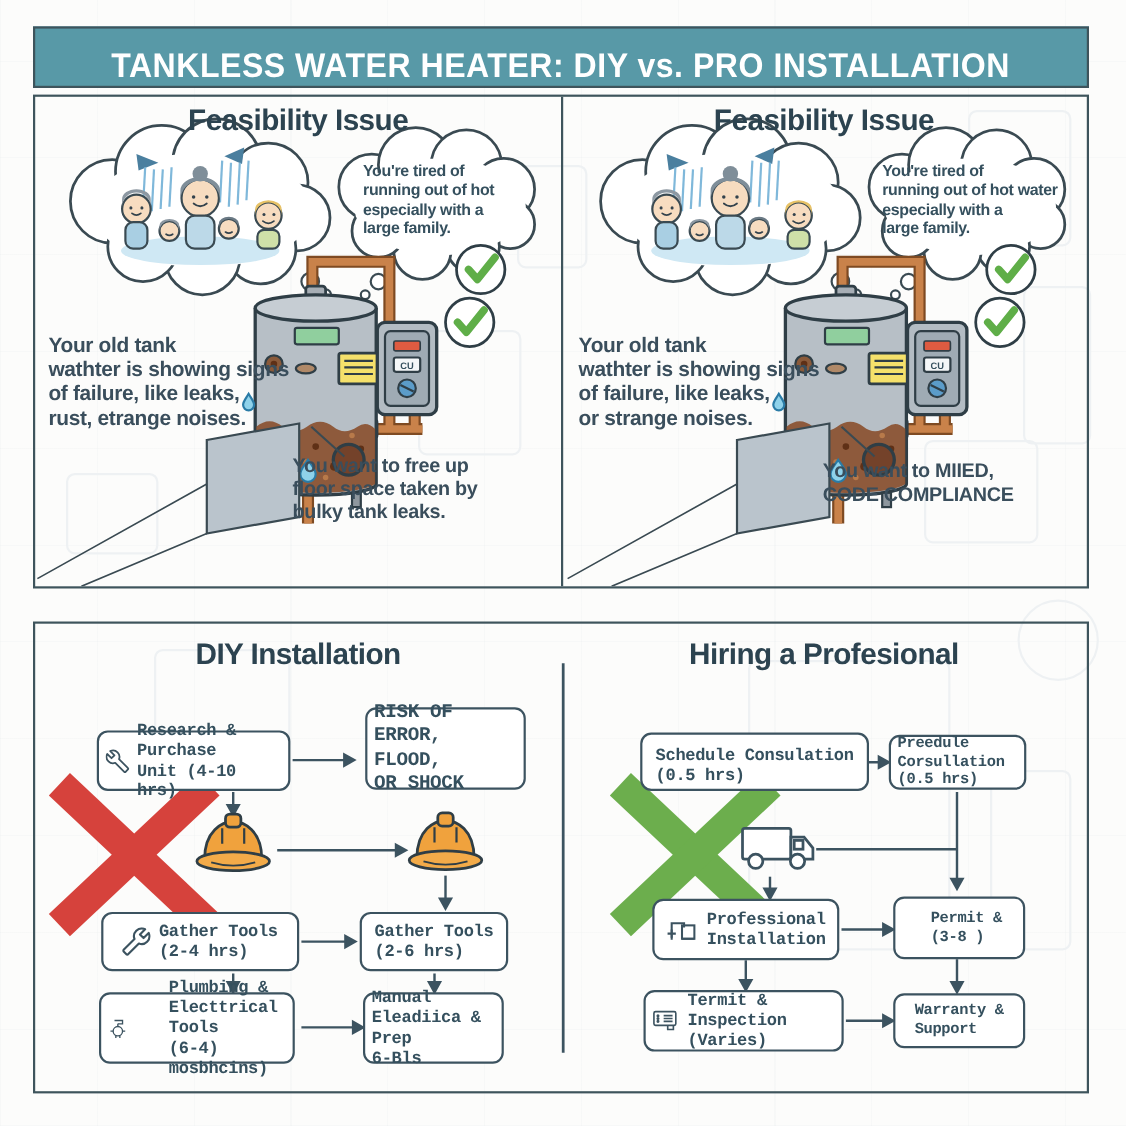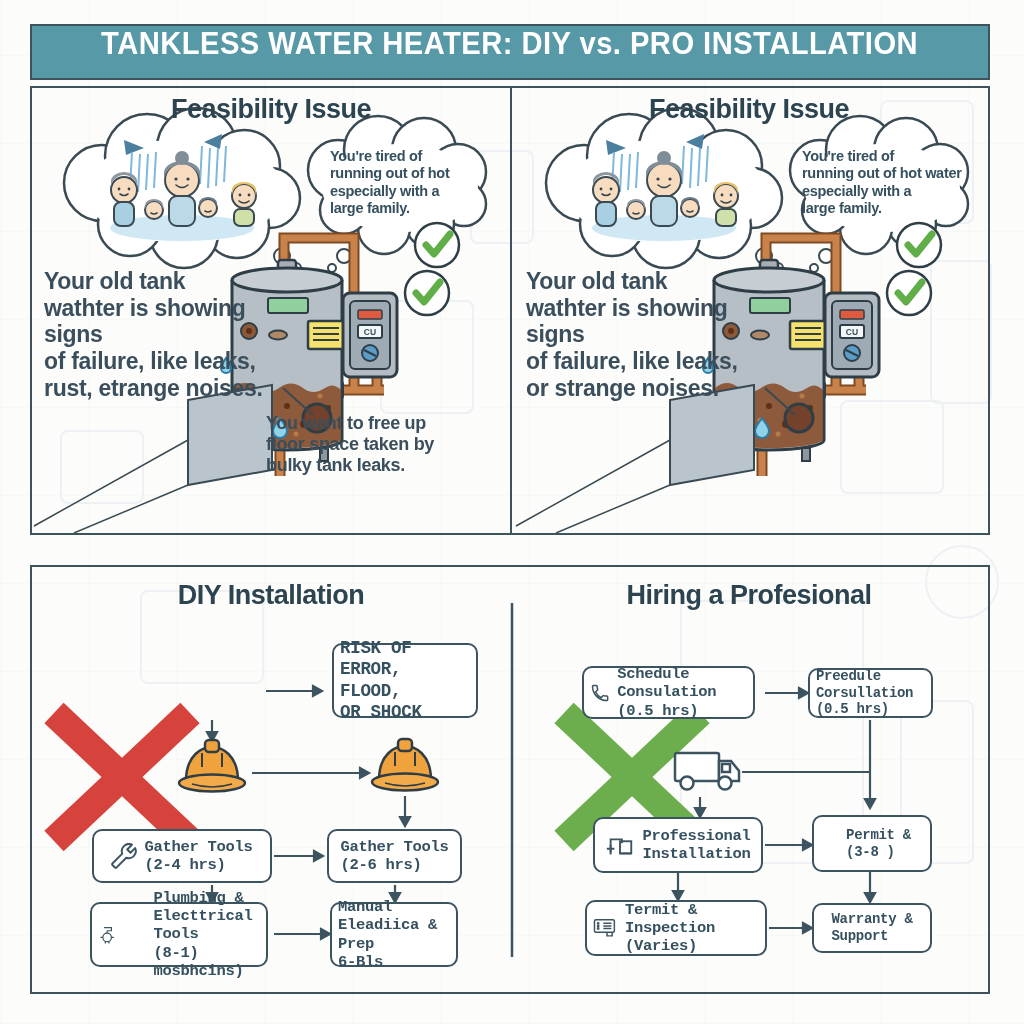--- a/index.html
+++ b/index.html
@@ -1,30 +1,30 @@
 <!DOCTYPE html>
 <html><head>
 <meta charset="utf-8">
 <style>
   html,body{margin:0;padding:0;}
   .page{position:relative;width:1024px;height:1024px;background:#fcfcfb;font-family:"Liberation Sans",sans-serif;overflow:hidden;color:#2f4654;
     background-image:repeating-linear-gradient(0deg, rgba(205,214,219,0.10) 0 1px, transparent 1px 88px),
                      repeating-linear-gradient(90deg, rgba(205,214,219,0.10) 0 1px, transparent 1px 88px);}
   .doodle{position:absolute;border:2px solid #eef1f3;border-radius:8px;z-index:0;}
   .doodle.round{border-radius:50%;}
-  .banner{position:absolute;left:30px;top:24px;width:956px;height:52px;background:#5899a7;border:2px solid #3e545c;display:flex;align-items:flex-start;justify-content:center;z-index:3;}
+  .banner{position:absolute;left:30px;top:24px;width:956px;height:52px;background:#5899a7;border:2px solid #3e545c;display:flex;align-items:flex-end;justify-content:center;z-index:3;}
   .banner .t{color:#ffffff;font-size:31px;font-weight:bold;letter-spacing:0.5px;transform:scaleX(0.94);white-space:nowrap;}
   .section{position:absolute;border:2px solid #3e545c;z-index:1;}
   .section.top{left:30px;top:86px;width:956px;height:445px;}
   .section.bottom{left:30px;top:565px;width:956px;height:425px;}
   .vdiv-top{position:absolute;left:478px;top:0;width:2px;height:100%;background:#3e545c;}
   .qh{position:absolute;width:478px;text-align:center;font-weight:bold;font-size:27px;color:#2c4350;letter-spacing:-0.5px;z-index:3;}
   .illus{position:absolute;width:480px;height:445px;z-index:2;pointer-events:none;}
   .note{position:absolute;z-index:3;text-align:left;font-weight:bold;color:#3a4e5c;letter-spacing:-0.3px;}
-  .note.tank{font-size:23px;line-height:1.16;}
+  .note.tank{font-size:19px;line-height:1.16;margin-top:36px;}
   .note.bubble{font-size:14.5px;line-height:1.2;color:#35505e;}
   .note.callout{font-size:18px;line-height:1.17;}
   .fbox{position:absolute;border:2px solid #3c5360;border-radius:10px;background:#ffffff;display:flex;align-items:center;justify-content:center;gap:7px;padding:3px 6px;box-sizing:border-box;z-index:3;}
   .fbox .txt{font-size:15.5px;font-weight:bold;color:#35505e;line-height:1.18;letter-spacing:-0.3px;font-family:Liberation Mono, monospace;}
   .fbox.small .txt{font-size:14px;}
   .fbox.risk .txt{font-size:17.5px;line-height:1.22;}
   .flow-svg{position:absolute;left:30px;top:565px;width:956px;height:425px;z-index:2;pointer-events:none;}
 </style>
 </head>
 <body>
@@ -353,20 +353,24 @@
     <div>You're tired of</div>
     <div>running out of hot water</div>
     <div>especially with a</div>
     <div>large family.</div>
   </div>
   <div class="note tank" style="left:526px;top:268px;width:240px;">
     <div>Your old tank</div>
     <div>wathter is showing signs</div>
     <div>of failure, like leaks,</div>
     <div>or strange noises.</div>
+  </div>
+  <div class="note callout" style="left:748px;top:418px;width:215px;">
+    <div>You want to MIIED,</div>
+    <div>CODE COMPLIANCE</div>
   </div>
 
   <div class="section bottom"></div>
 
   <div class="qh" style="left:32px;top:580px;">DIY Installation</div>
   <div class="qh" style="left:510px;top:580px;">Hiring a Profesional</div>
 
   <svg class="flow-svg" viewBox="0 0 956 425">
     <line x1="482" y1="38" x2="482" y2="392" stroke="#3c5360" stroke-width="2.5"></line>
     <g stroke="#3c5360" stroke-width="2.2" fill="#3c5360">
@@ -426,20 +430,29 @@
     </g>
     <g transform="translate(645,188)" fill="#ffffff" stroke="#3c5360" stroke-width="2.5">
       <rect x="0" y="0" width="44" height="28" rx="2"></rect>
       <path d="M44,8 h12 l8,10 v10 h-20 z"></path>
       <rect x="47" y="11" width="8" height="8"></rect>
       <circle cx="12" cy="30" r="6.5"></circle>
         <circle cx="50" cy="30" r="6.5"></circle>
     </g>
   </svg>
 
+  <div class="fbox" style="left:88px;top:664px;width:176px;height:55px;">
+    <svg viewBox="0 0 24 24" width="28" height="28">
+        <path d="M22.7 19l-9.1-9.1c.9-2.3.4-5-1.5-6.9-2-2-5-2.4-7.4-1.3L9 6 6 9 1.6 4.7C.4 7.1.9 10.1 2.9 12.1c1.9 1.9 4.6 2.4 6.9 1.5l9.1 9.1c.4.4 1 .4 1.4 0l2.3-2.3c.5-.4.5-1.1.1-1.4z" fill="none" stroke="#3c5360" stroke-width="1.8" stroke-linejoin="round"></path>
+      </svg>
+    <div class="txt">
+      <div>Research &amp; Purchase</div>
+      <div>Unit (4-10 hrs)</div>
+    </div>
+  </div>
   <div class="fbox risk" style="left:332px;top:643px;width:146px;height:75px;">
     <div class="txt">
       <div>RISK OF ERROR,</div>
       <div>FLOOD,</div>
       <div>OR SHOCK</div>
     </div>
   </div>
   <div class="fbox" style="left:92px;top:829px;width:180px;height:54px;">
     <svg viewBox="0 0 24 24" width="26" height="26">
         <path d="M22.7 19l-9.1-9.1c.9-2.3.4-5-1.5-6.9-2-2-5-2.4-7.4-1.3L9 6 6 9 1.6 4.7C.4 7.1.9 10.1 2.9 12.1c1.9 1.9 4.6 2.4 6.9 1.5l9.1 9.1c.4.4 1 .4 1.4 0l2.3-2.3c.5-.4.5-1.1.1-1.4z" fill="none" stroke="#3c5360" stroke-width="1.8" stroke-linejoin="round" transform="rotate(90 12 12)"></path>
@@ -458,32 +471,32 @@
   <div class="fbox" style="left:90px;top:902px;width:178px;height:65px;gap:36px;">
     <svg viewBox="0 0 32 32" width="28" height="28" fill="none" stroke="#3c5360" stroke-width="2">
         <path d="M10 4 h12 v5 h-7"></path>
         <path d="M15 9 v4"></path>
         <circle cx="15" cy="20" r="7"></circle>
         <path d="M8 20 h-4 M26 20 h-4 M12 27 v3 M18 27 v3"></path>
       </svg>
     <div class="txt">
       <div>Plumbing &amp;</div>
       <div>Electtrical Tools</div>
-      <div>(8-1) mosbhcins)</div>
+      <div>(6-4) mosbhcins)</div>
     </div>
   </div>
   <div class="fbox" style="left:330px;top:902px;width:128px;height:65px;">
     <div class="txt">
       <div>Manual</div>
       <div>Eleadiica &amp; Prep</div>
       <div>6-Bls</div>
     </div>
   </div>
 
-  <div class="fbox" style="left:582px;top:666px;width:173px;height:53px;">
+  <div class="fbox" style="left:582px;top:666px;width:208px;height:53px;flex-direction:column;">
     <svg viewBox="0 0 24 24" width="28" height="28">
         <path d="M6.6 10.8c1.5 2.9 3.8 5.2 6.7 6.7l2.2-2.2c.3-.3.7-.4 1-.2 1.1.4 2.3.6 3.5.6.6 0 1 .4 1 1V20c0 .6-.4 1-1 1C10.6 21 3 13.4 3 4c0-.6.4-1 1-1h3.5c.6 0 1 .4 1 1 0 1.2.2 2.4.6 3.5.1.3 0 .7-.2 1l-2.3 2.3z" fill="none" stroke="#3c5360" stroke-width="1.8" stroke-linejoin="round"></path>
       </svg>
     <div class="txt">
       <div>Schedule Consulation</div>
       <div>(0.5 hrs)</div>
     </div>
   </div>
   <div class="fbox small" style="left:808px;top:668px;width:125px;height:50px;">
     <div class="txt">

